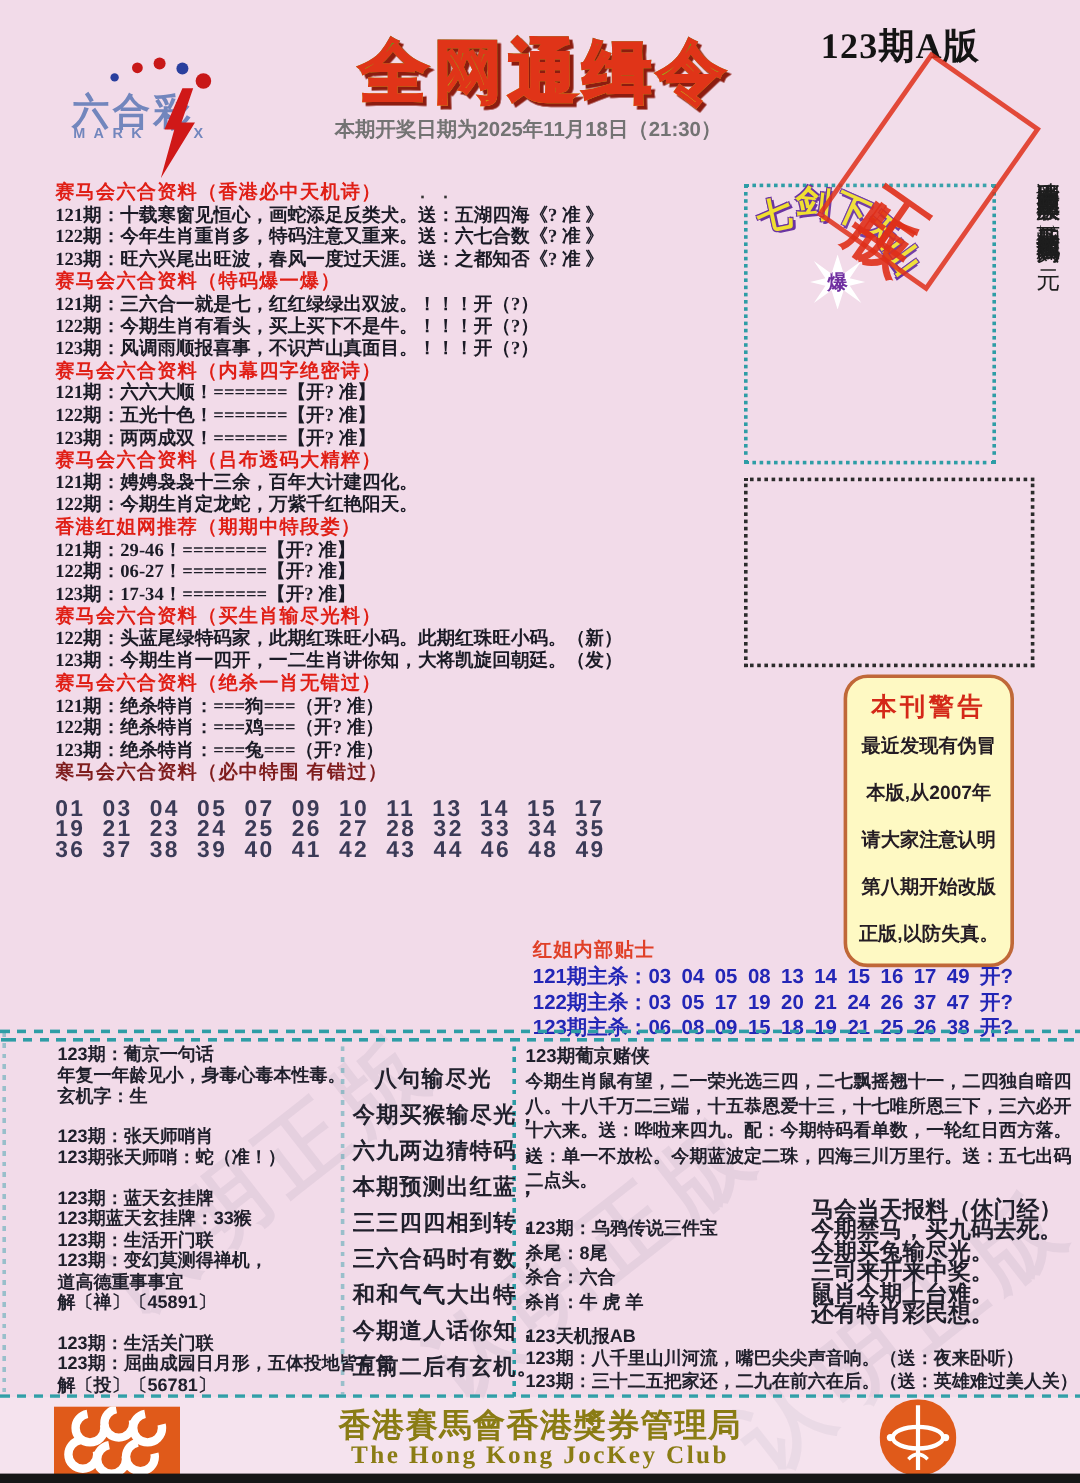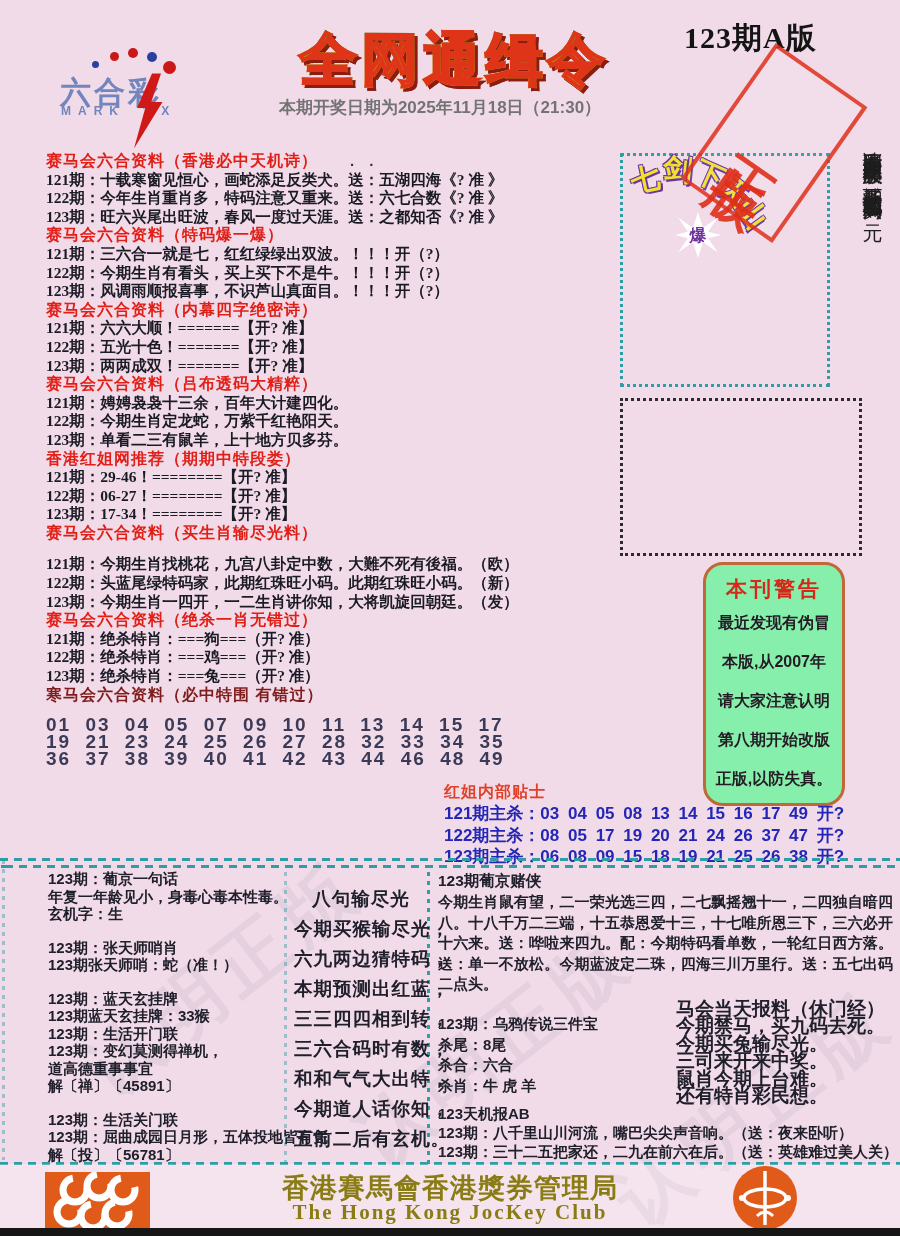--- a/index.html
+++ b/index.html
@@ -43,21 +43,21 @@
   
   .box1{left:620px;top:153px;width:204px;height:228px;border:3px dotted #2e9da6;z-index:3;}
   .arc-ch{position:absolute;font-size:29px;font-weight:bold;color:#f0e030;
           text-shadow:2px 2px 0 #6a34a2,-1px -1px 0 #6a34a2,1px -1px 0 #6a34a2,-1px 1px 0 #6a34a2;}
   .burst{position:absolute;left:52px;top:56px;width:46px;height:46px;background:#fff;
          clip-path:polygon(50% 0%,61% 35%,93% 12%,72% 43%,100% 50%,72% 57%,93% 88%,61% 65%,50% 100%,39% 65%,7% 88%,28% 57%,0% 50%,28% 43%,7% 12%,39% 35%);
          display:flex;align-items:center;justify-content:center;}
   .burst span{font-size:17px;font-weight:bold;color:#7030a0;}
   .box2{left:620px;top:398px;width:236px;height:152px;border:3px dotted #2c2c2c;}
   .warn{left:703px;top:562px;width:136px;height:238px;border:3px solid #c06838;border-radius:20px;
-        background:#86efac;text-align:center;}
+        background:#fef9c3;text-align:center;}
   .warn-title{margin-top:10px;font-size:21px;font-weight:bold;color:#d42818;letter-spacing:3px;}
   .warn-ln{font-size:16px;font-weight:bold;color:#241c24;line-height:39px;white-space:nowrap;}
   .side-note{left:860px;top:136px;height:670px;writing-mode:vertical-rl;font-size:20px;color:#1e1e1e;
              font-family:"Liberation Serif",serif;letter-spacing:1px;}
 
   
   .hongjie{left:444px;top:782px;}
   .hj-h{font-size:16px;font-weight:bold;color:#e04028;letter-spacing:1px;}
   .hj-ln{font-size:17px;font-weight:bold;color:#2326b6;line-height:21.5px;word-spacing:4px;white-space:nowrap;}
 
@@ -131,27 +131,25 @@
   <div class="ln">121期：三六合一就是七，红红绿绿出双波。！！！开（?）</div>
   <div class="ln">122期：今期生肖有看头，买上买下不是牛。！！！开（?）</div>
   <div class="ln">123期：风调雨顺报喜事，不识芦山真面目。！！！开（?）</div>
   <div class="sec-h">赛马会六合资料（内幕四字绝密诗）</div>
   <div class="ln">121期：六六大顺！=======【开? 准】</div>
   <div class="ln">122期：五光十色！=======【开? 准】</div>
   <div class="ln">123期：两两成双！=======【开? 准】</div>
   <div class="sec-h">赛马会六合资料（吕布透码大精粹）</div>
   <div class="ln">121期：娉娉袅袅十三余，百年大计建四化。</div>
   <div class="ln">122期：今期生肖定龙蛇，万紫千红艳阳天。</div>
-  <div class="ln">123期：单看二三有鼠羊，上十地方贝多芬。</div>
   <div class="sec-h">香港红姐网推荐（期期中特段娄）</div>
   <div class="ln">121期：29-46！========【开? 准】</div>
   <div class="ln">122期：06-27！========【开? 准】</div>
   <div class="ln">123期：17-34！========【开? 准】</div>
   <div class="sec-h">赛马会六合资料（买生肖输尽光料）</div>
-  <div class="ln gap-top">121期：今期生肖找桃花，九宫八卦定中数，大難不死有後福。（欧）</div>
   <div class="ln">122期：头蓝尾绿特码家，此期红珠旺小码。此期红珠旺小码。（新）</div>
   <div class="ln">123期：今期生肖一四开，一二生肖讲你知，大将凯旋回朝廷。（发）</div>
   <div class="sec-h">赛马会六合资料（绝杀一肖无错过）</div>
   <div class="ln">121期：绝杀特肖：===狗===（开? 准）</div>
   <div class="ln">122期：绝杀特肖：===鸡===（开? 准）</div>
   <div class="ln">123期：绝杀特肖：===兔===（开? 准）</div>
   <div class="sec-h blue">寒马会六合资料（必中特围 有错过）</div>
   <div class="num-row first">01 03 04 05 07 09 10 11 13 14 15 17</div>
   <div class="num-row">19 21 23 24 25 26 27 28 32 33 34 35</div>
   <div class="num-row">36 37 38 39 40 41 42 43 44 46 48 49</div>
@@ -174,21 +172,21 @@
   <div class="warn-ln">本版,从2007年</div>
   <div class="warn-ln">请大家注意认明</div>
   <div class="warn-ln">第八期开始改版</div>
   <div class="warn-ln">正版,以防失真。</div>
 </div>
 <div class="abs side-note">请彩民朋友注意本版是图库会员版，从下期开始请找当地图版商购买15元。</div>
 
 <div class="abs hongjie">
   <div class="hj-h">红姐内部贴士</div>
   <div class="hj-ln">121期主杀：03 04 05 08 13 14 15 16 17 49 开?</div>
-  <div class="hj-ln">122期主杀：08 05 17 19 20 21 24 26 37 47 开?</div>
+  <div class="hj-ln">122期主杀：03 05 17 19 20 21 24 26 37 47 开?</div>
   <div class="hj-ln">123期主杀：06 08 09 15 18 19 21 25 26 38 开?</div>
 </div>
 
 <div class="abs hdash" style="left:0;top:858px;width:900px;"></div>
 <div class="abs hdash" style="left:0;top:865px;width:900px;background-position:5px 0;"></div>
 <div class="abs vdash faint" style="left:2px;top:860px;height:300px;"></div>
 <div class="abs vdash faint" style="left:284px;top:872px;height:290px;"></div>
 <div class="abs vdash" style="left:427px;top:872px;height:292px;"></div>
 <div class="abs hdash" style="left:0;top:1162px;width:900px;"></div>
 

